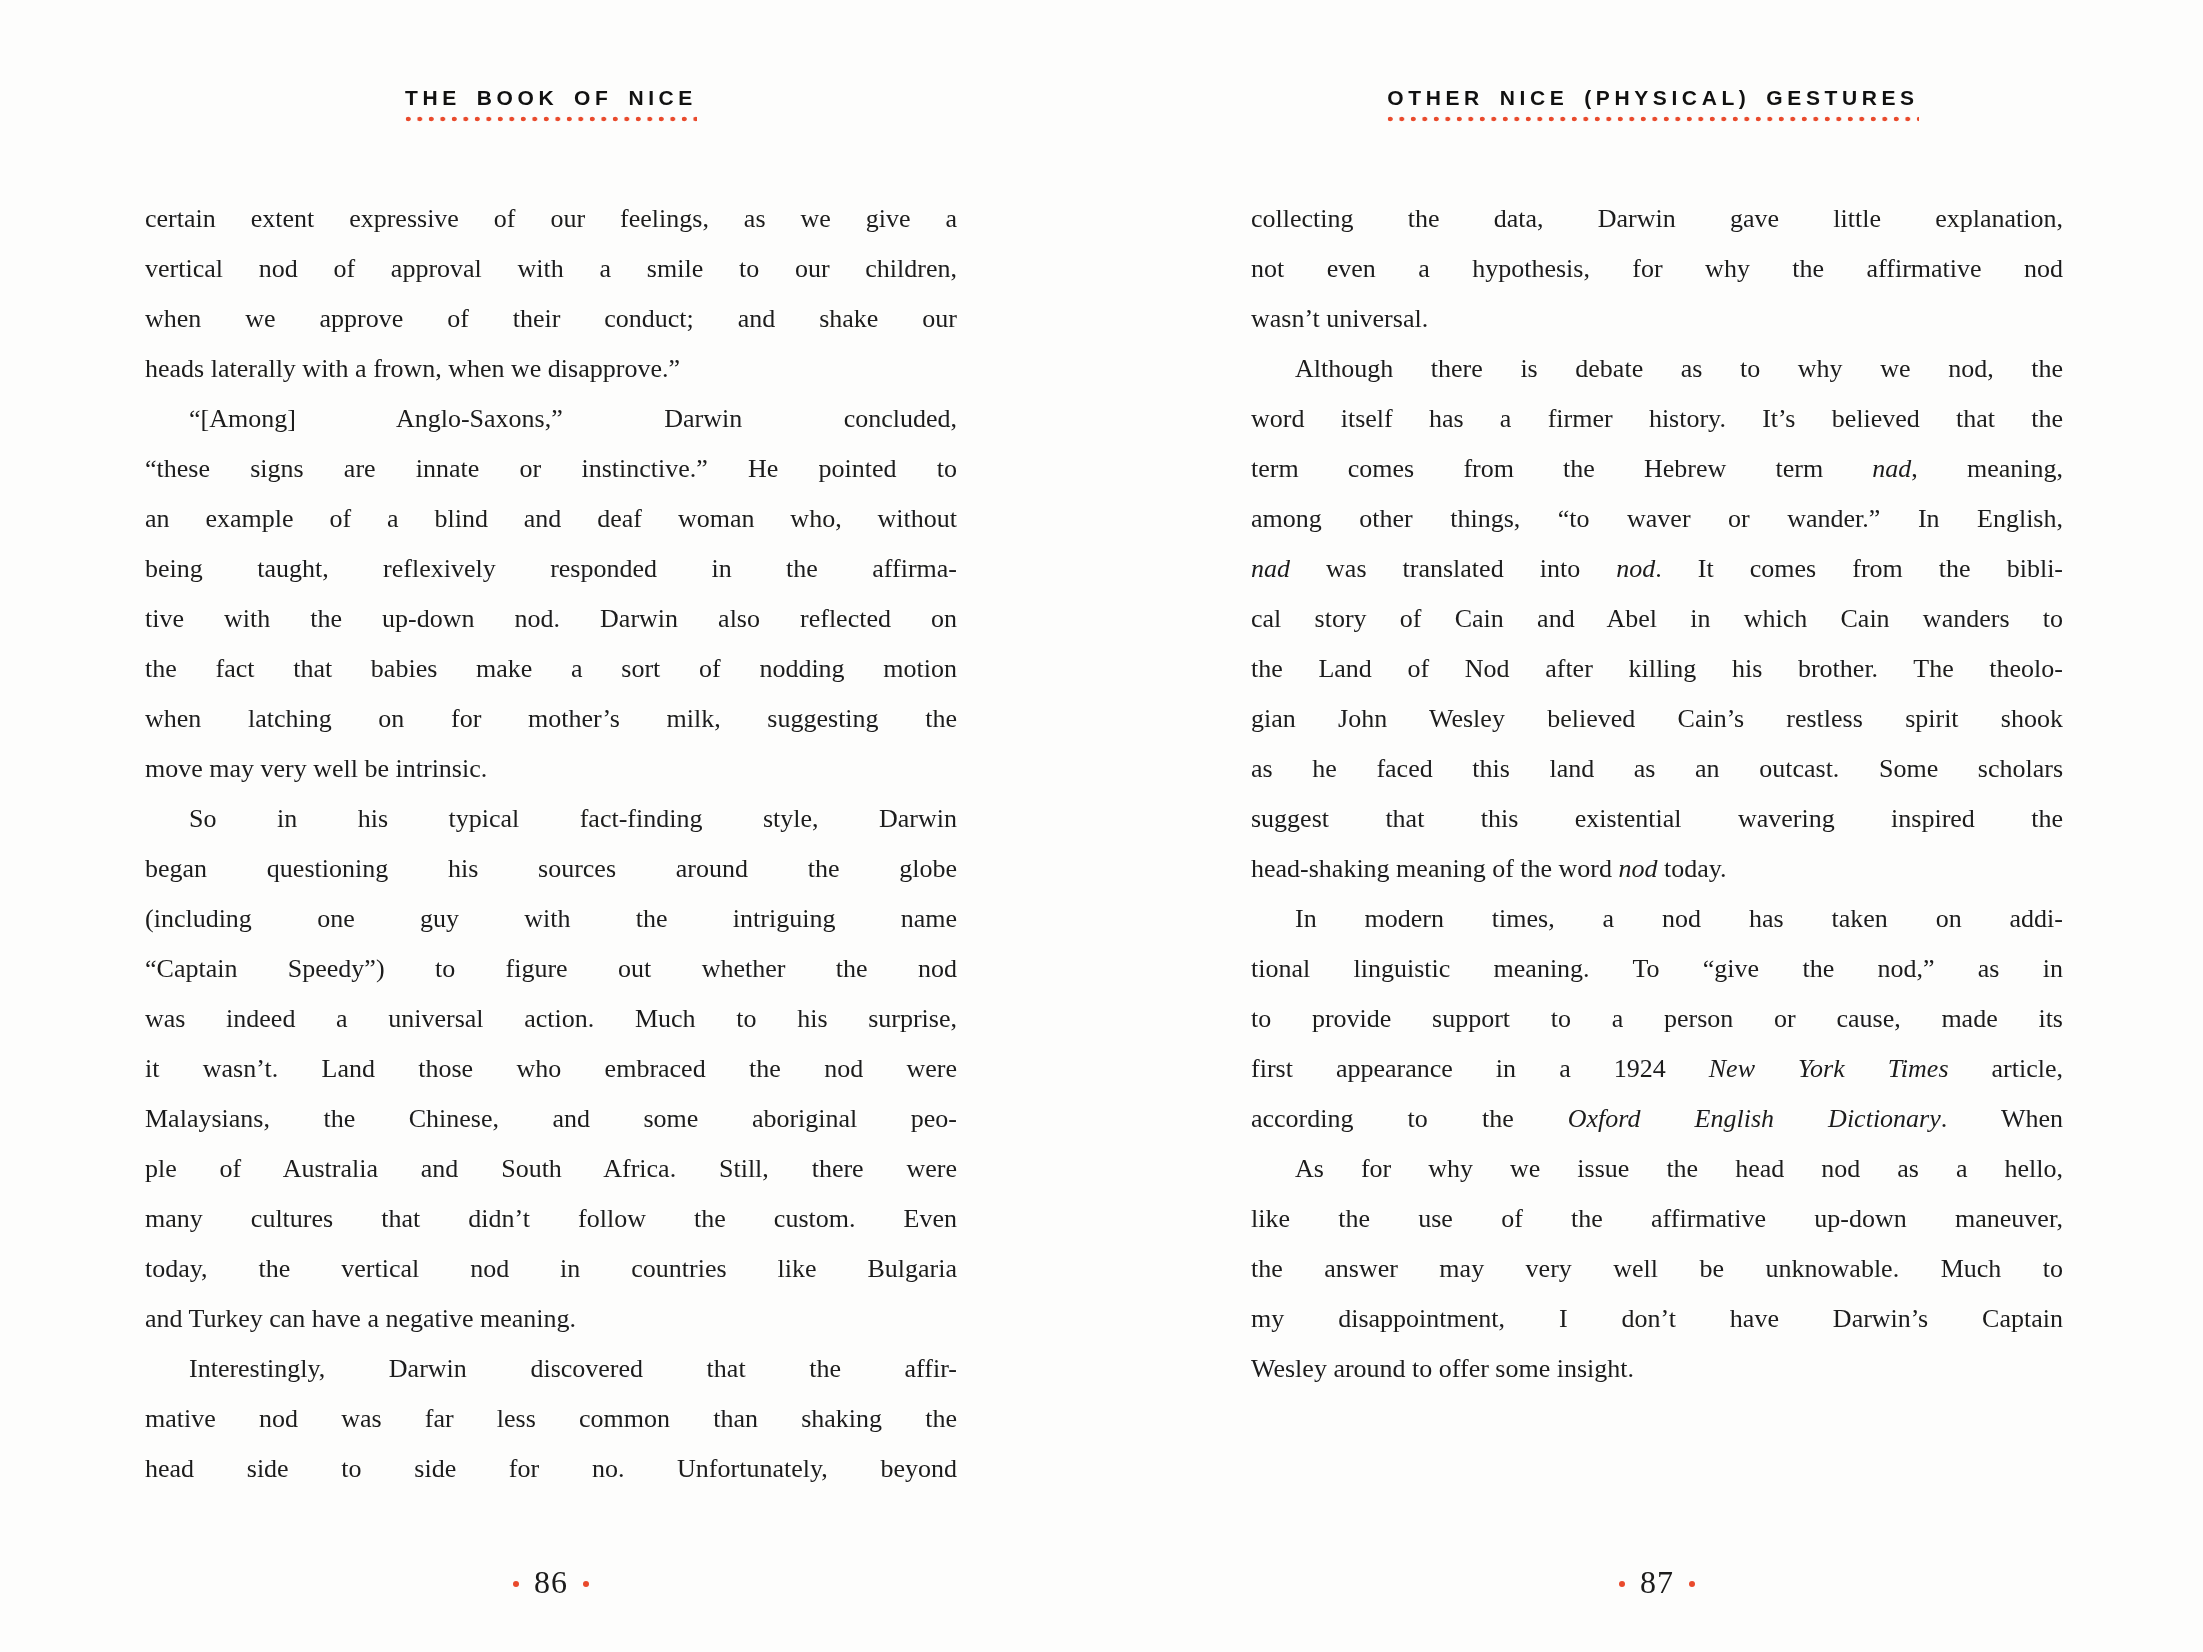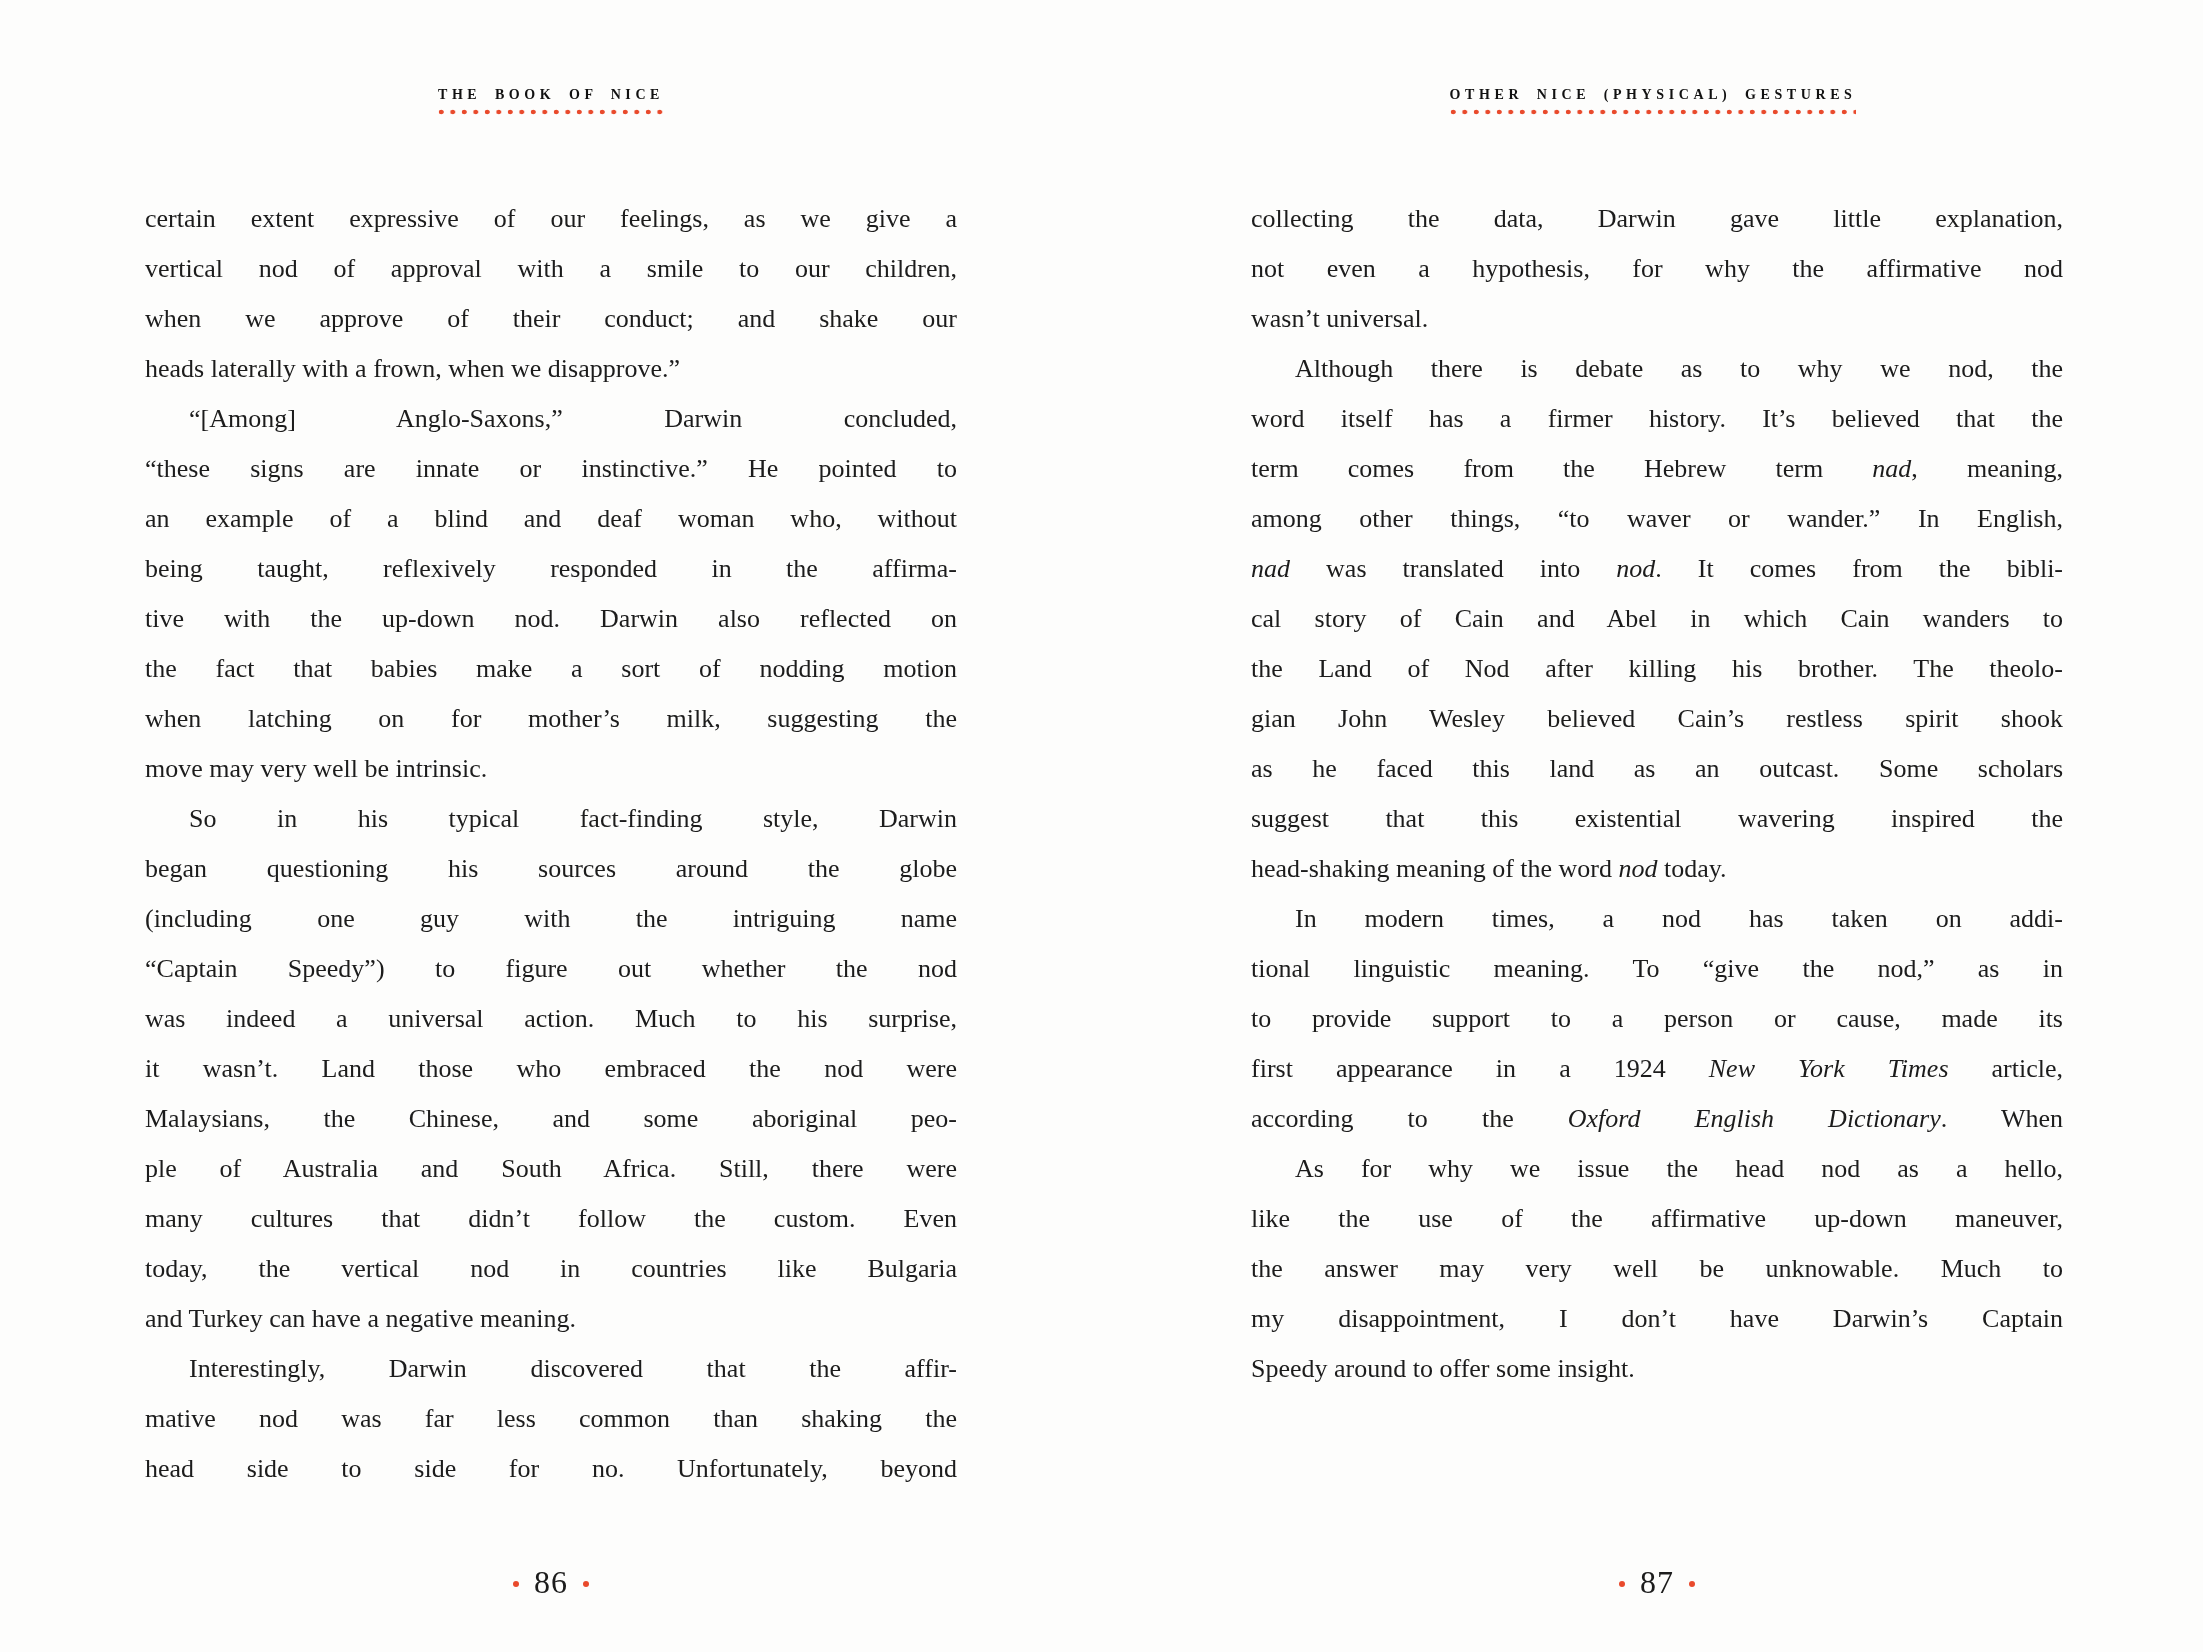--- a/index.html
+++ b/index.html
@@ -19,23 +19,23 @@
   .page{position:absolute;top:0;width:1102px;height:1653px;}
   .page.left{left:0;}
   .page.right{left:1102px;}
 
   .running-head{
     position:absolute;top:86px;left:0;width:100%;
     text-align:center;
   }
   .rh-inner{display:inline-block;}
   .rh-text{
-    font-family:Liberation Serif, serif;
+    font-family:Liberation Sans, sans-serif;
     font-weight:700;
-    font-size:14px;
+    font-size:21px;
     letter-spacing:4.6px;
     word-spacing:5.5px;
     color:#111;
     white-space:nowrap;
   }
   .dotted-rule{
     height:6.4px;
     margin-top:6.4px;
     background-image:radial-gradient(circle at 3.2px 3.2px, var(--accent) 2.1px, rgba(0,0,0,0) 2.8px);
     background-size:11.5px 6.4px;
@@ -155,21 +155,21 @@
         <div class="line end">head-shaking meaning of the word <em>nod</em> today.</div>
         <div class="line ind">In modern times, a nod has taken on addi-</div>
         <div class="line">tional linguistic meaning. To “give the nod,” as in</div>
         <div class="line">to provide support to a person or cause, made its</div>
         <div class="line">first appearance in a 1924 <em>New York Times</em> article,</div>
         <div class="line">according to the <em>Oxford English Dictionary</em>. When</div>
         <div class="line ind">As for why we issue the head nod as a hello,</div>
         <div class="line">like the use of the affirmative up-down maneuver,</div>
         <div class="line">the answer may very well be unknowable. Much to</div>
         <div class="line">my disappointment, I don’t have Darwin’s Captain</div>
-        <div class="line end">Speedy around to offer some insight.</div>
+        <div class="line end">Wesley around to offer some insight.</div>
       </div>
     <footer class="folio">
       <span class="folio-dot"></span><span class="folio-num">87</span><span class="folio-dot"></span>
     </footer>
   </section>
 
 </div>
 
 
 </body></html>

